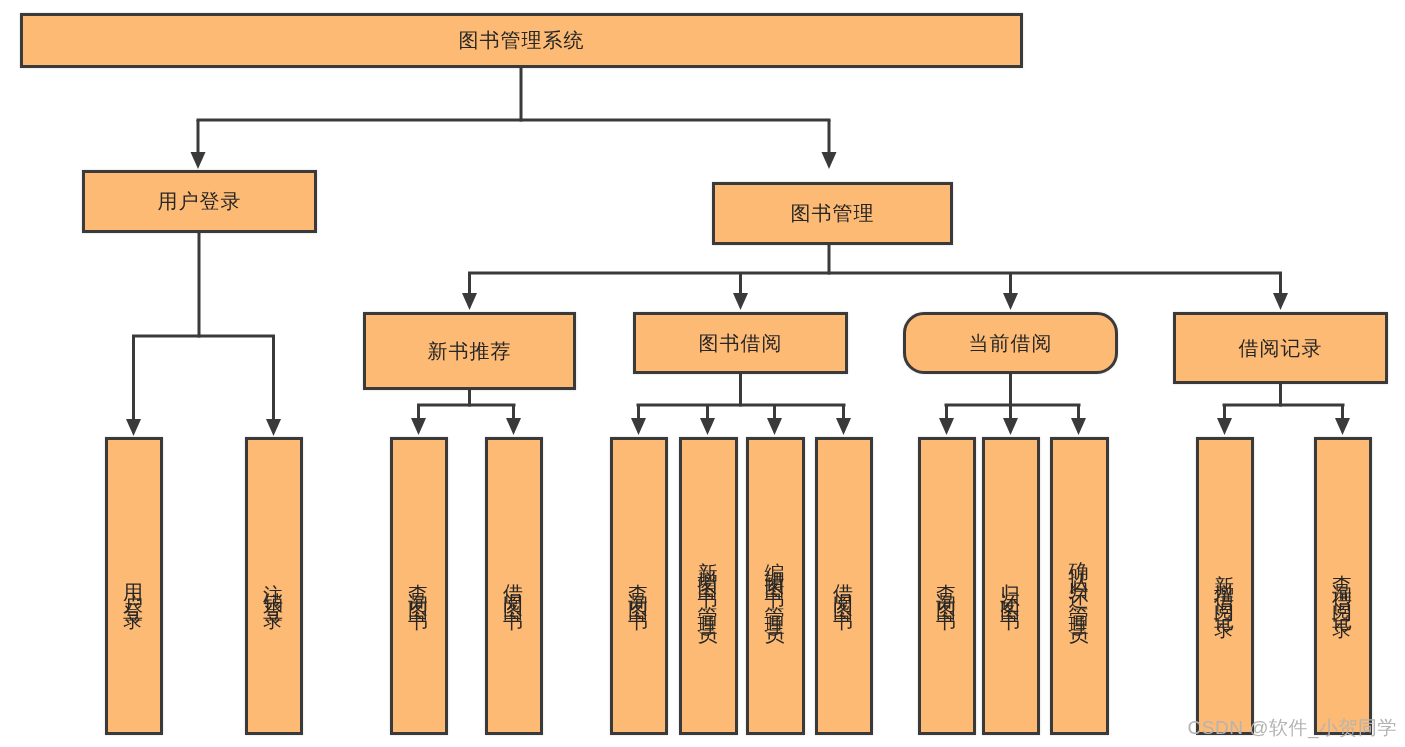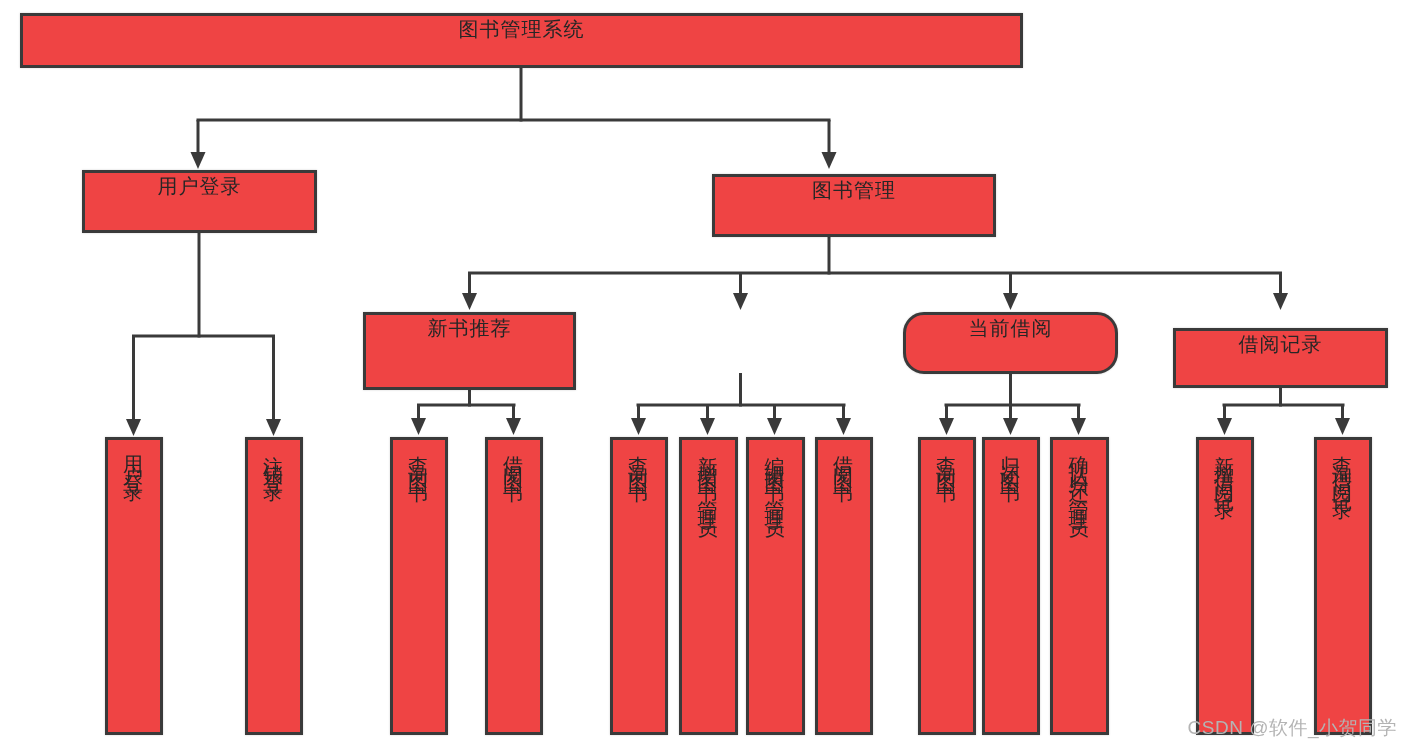--- a/index.html
+++ b/index.html
@@ -20,23 +20,23 @@
   svg.connectors {
     position: absolute;
     left: 0;
     top: 0;
     z-index: 1;
   }
   .node {
     position: absolute;
     box-sizing: border-box;
     border: 3px solid #3a3a3a;
-    background: #ef4444;
+    background: #fdba74;
     display: flex;
-    align-items: flex-start;
+    align-items: center;
     justify-content: center;
     z-index: 2;
     color: #262626;
     box-shadow: 0 0 2px rgba(0,0,0,0.18);
   }
   .hbox {
     font-size: 20px;
     letter-spacing: 1px;
     white-space: nowrap;
   }
@@ -120,31 +120,34 @@
       </g>
   </svg>
 
   <div class="node hbox" style="left: 20px; top: 13px; width: 1003px; height: 55px; border-color: rgb(58, 58, 58); color: rgb(38, 38, 38);">
     <span>图书管理系统</span>
   </div>
 
   <div class="node hbox" style="left: 82px; top: 170px; width: 235px; height: 63px; border-color: rgb(58, 58, 58); color: rgb(38, 38, 38);">
     <span>用户登录</span>
   </div>
-  <div class="node hbox" style="left: 712px; top: 174px; width: 284px; height: 63px; border-color: rgb(58, 58, 58); color: rgb(38, 38, 38);">
+  <div class="node hbox" style="left: 712px; top: 182px; width: 241px; height: 63px; border-color: rgb(58, 58, 58); color: rgb(38, 38, 38);">
     <span>图书管理</span>
   </div>
 
   <div class="node hbox" style="left: 363px; top: 312px; width: 213px; height: 78px; border-color: rgb(58, 58, 58); color: rgb(38, 38, 38);">
     <span>新书推荐</span>
   </div>
+  <div class="node hbox" style="left: 633px; top: 312px; width: 215px; height: 62px; border-color: rgb(58, 58, 58); color: rgb(38, 38, 38);">
+    <span>图书借阅</span>
+  </div>
   <div class="node hbox" style="left: 903px; top: 312px; width: 215px; height: 62px; border-color: rgb(58, 58, 58); color: rgb(38, 38, 38); border-radius: 21px;">
     <span>当前借阅</span>
   </div>
-  <div class="node hbox" style="left: 1173px; top: 328px; width: 215px; height: 60px; border-color: rgb(58, 58, 58); color: rgb(38, 38, 38);">
+  <div class="node hbox" style="left: 1173px; top: 312px; width: 215px; height: 72px; border-color: rgb(58, 58, 58); color: rgb(38, 38, 38);">
     <span>借阅记录</span>
   </div>
 
   <div class="node vbox" style="left: 104.5px; top: 437px; width: 58px; height: 298px; border-color: rgb(58, 58, 58); color: rgb(38, 38, 38);">
     <span class="vtext">用户登录</span>
   </div>
   <div class="node vbox" style="left: 244.5px; top: 437px; width: 58px; height: 298px; border-color: rgb(58, 58, 58); color: rgb(38, 38, 38);">
     <span class="vtext">注销登录</span>
   </div>
 

